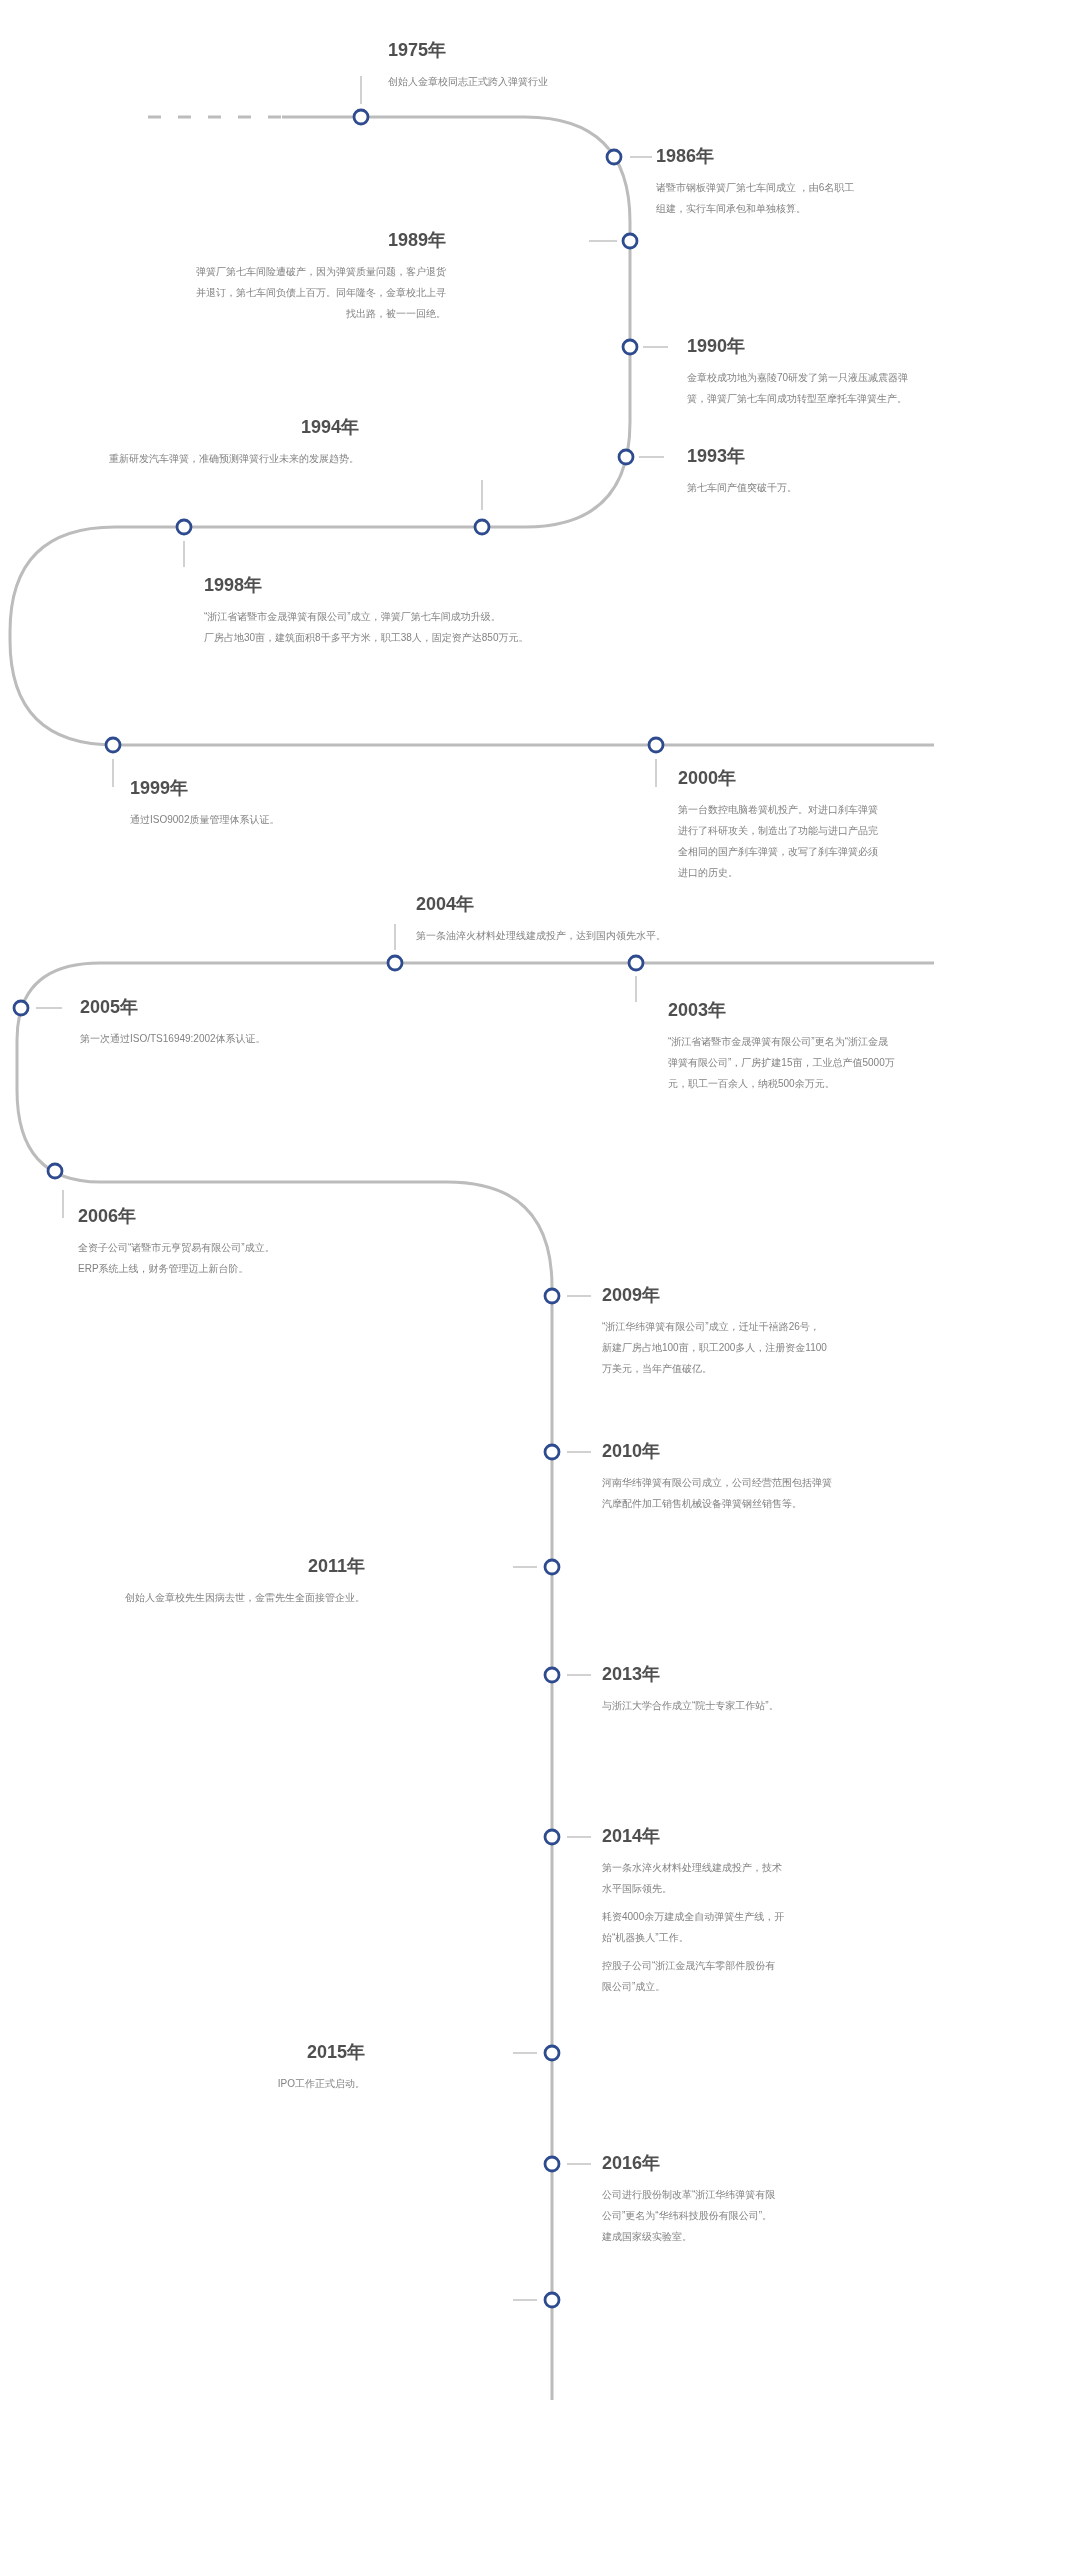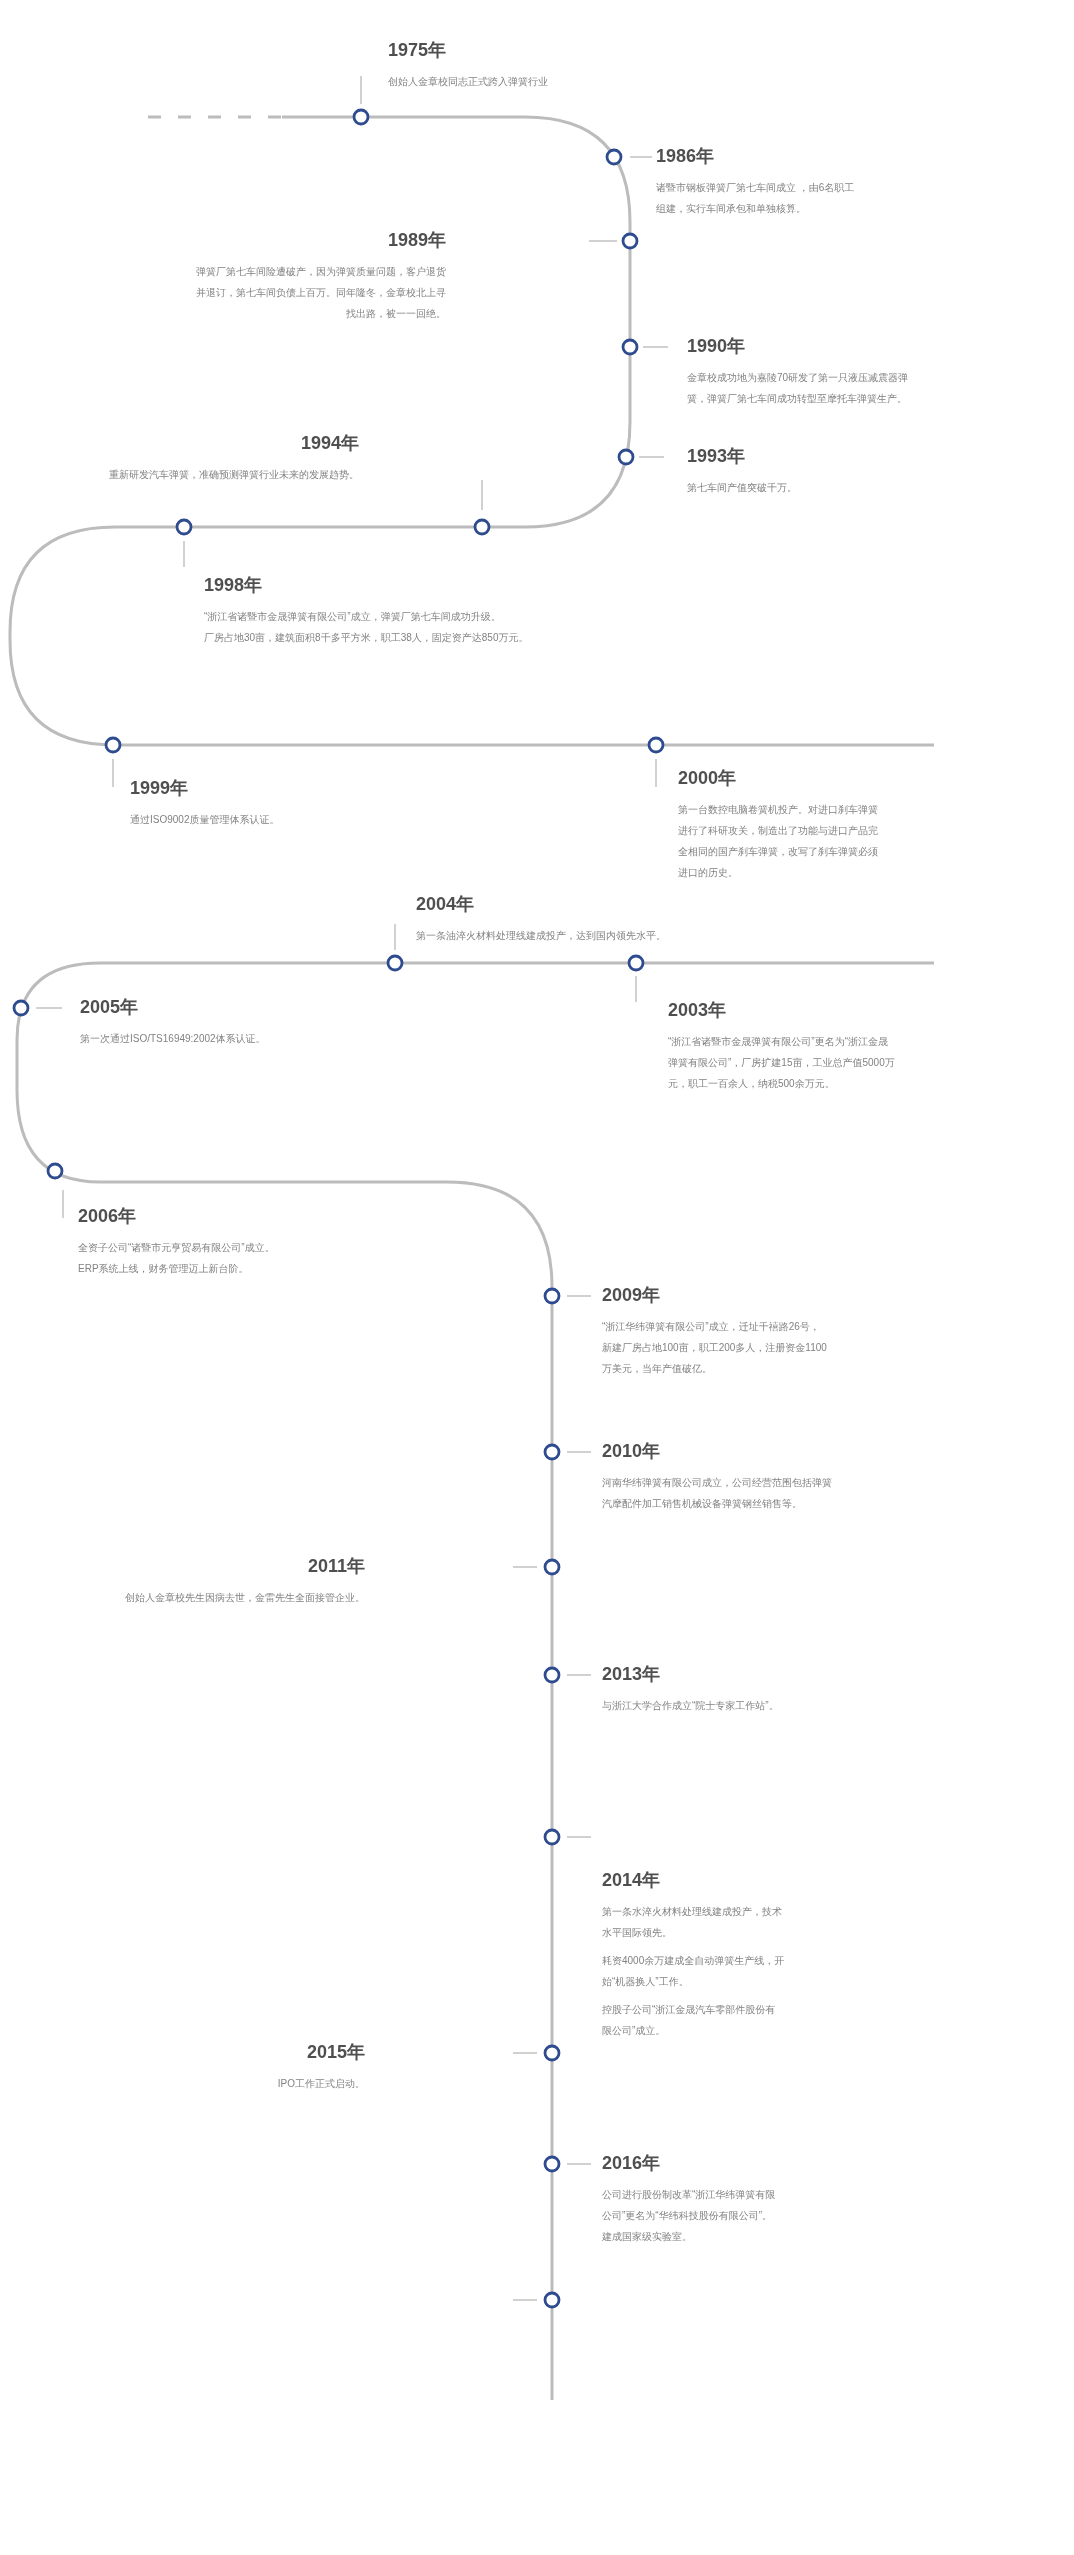--- a/index.html
+++ b/index.html
@@ -21,33 +21,33 @@
   .event .desc{margin-top:11px;}
   .event .line{font-size:10px;line-height:21px;color:var(--desc);white-space:nowrap;}
   .align-right{text-align:right;}
   .para-gap{margin-bottom:7px;}
   
   .ev-1975{left:388px;top:40px;}
   .ev-1986{left:656px;top:146px;}
   .ev-1989{right:488px;top:230px;}
   .ev-1990{left:687px;top:336px;}
   .ev-1993{left:687px;top:446px;}
-  .ev-1994{right:575px;top:417px;margin-top:16px;}
+  .ev-1994{right:575px;top:417px;}
   .ev-1998{left:204px;top:575px;}
   .ev-1999{left:130px;top:770px;margin-top:8px;}
   .ev-2000{left:678px;top:768px;}
   .ev-2004{left:416px;top:894px;}
   .ev-2003{left:668px;top:1000px;}
   .ev-2005{left:80px;top:997px;}
   .ev-2006{left:78px;top:1206px;}
   .ev-2009{left:602px;top:1285px;}
   .ev-2010{left:602px;top:1441px;}
   .ev-2011{right:569px;top:1556px;}
   .ev-2013{left:602px;top:1664px;}
-  .ev-2014{left:602px;top:1826px;margin-top:44px;}
+  .ev-2014{left:602px;top:1826px;}
   .ev-2015{right:569px;top:2042px;}
   .ev-2016{left:602px;top:2153px;}
   .ev-2018{right:569px;top:2289px;}
 </style>
 </head>
 <body>
 
 <div id="stage">
 
   <svg class="track" viewBox="0 0 1074 2555" width="1074" height="2555">

